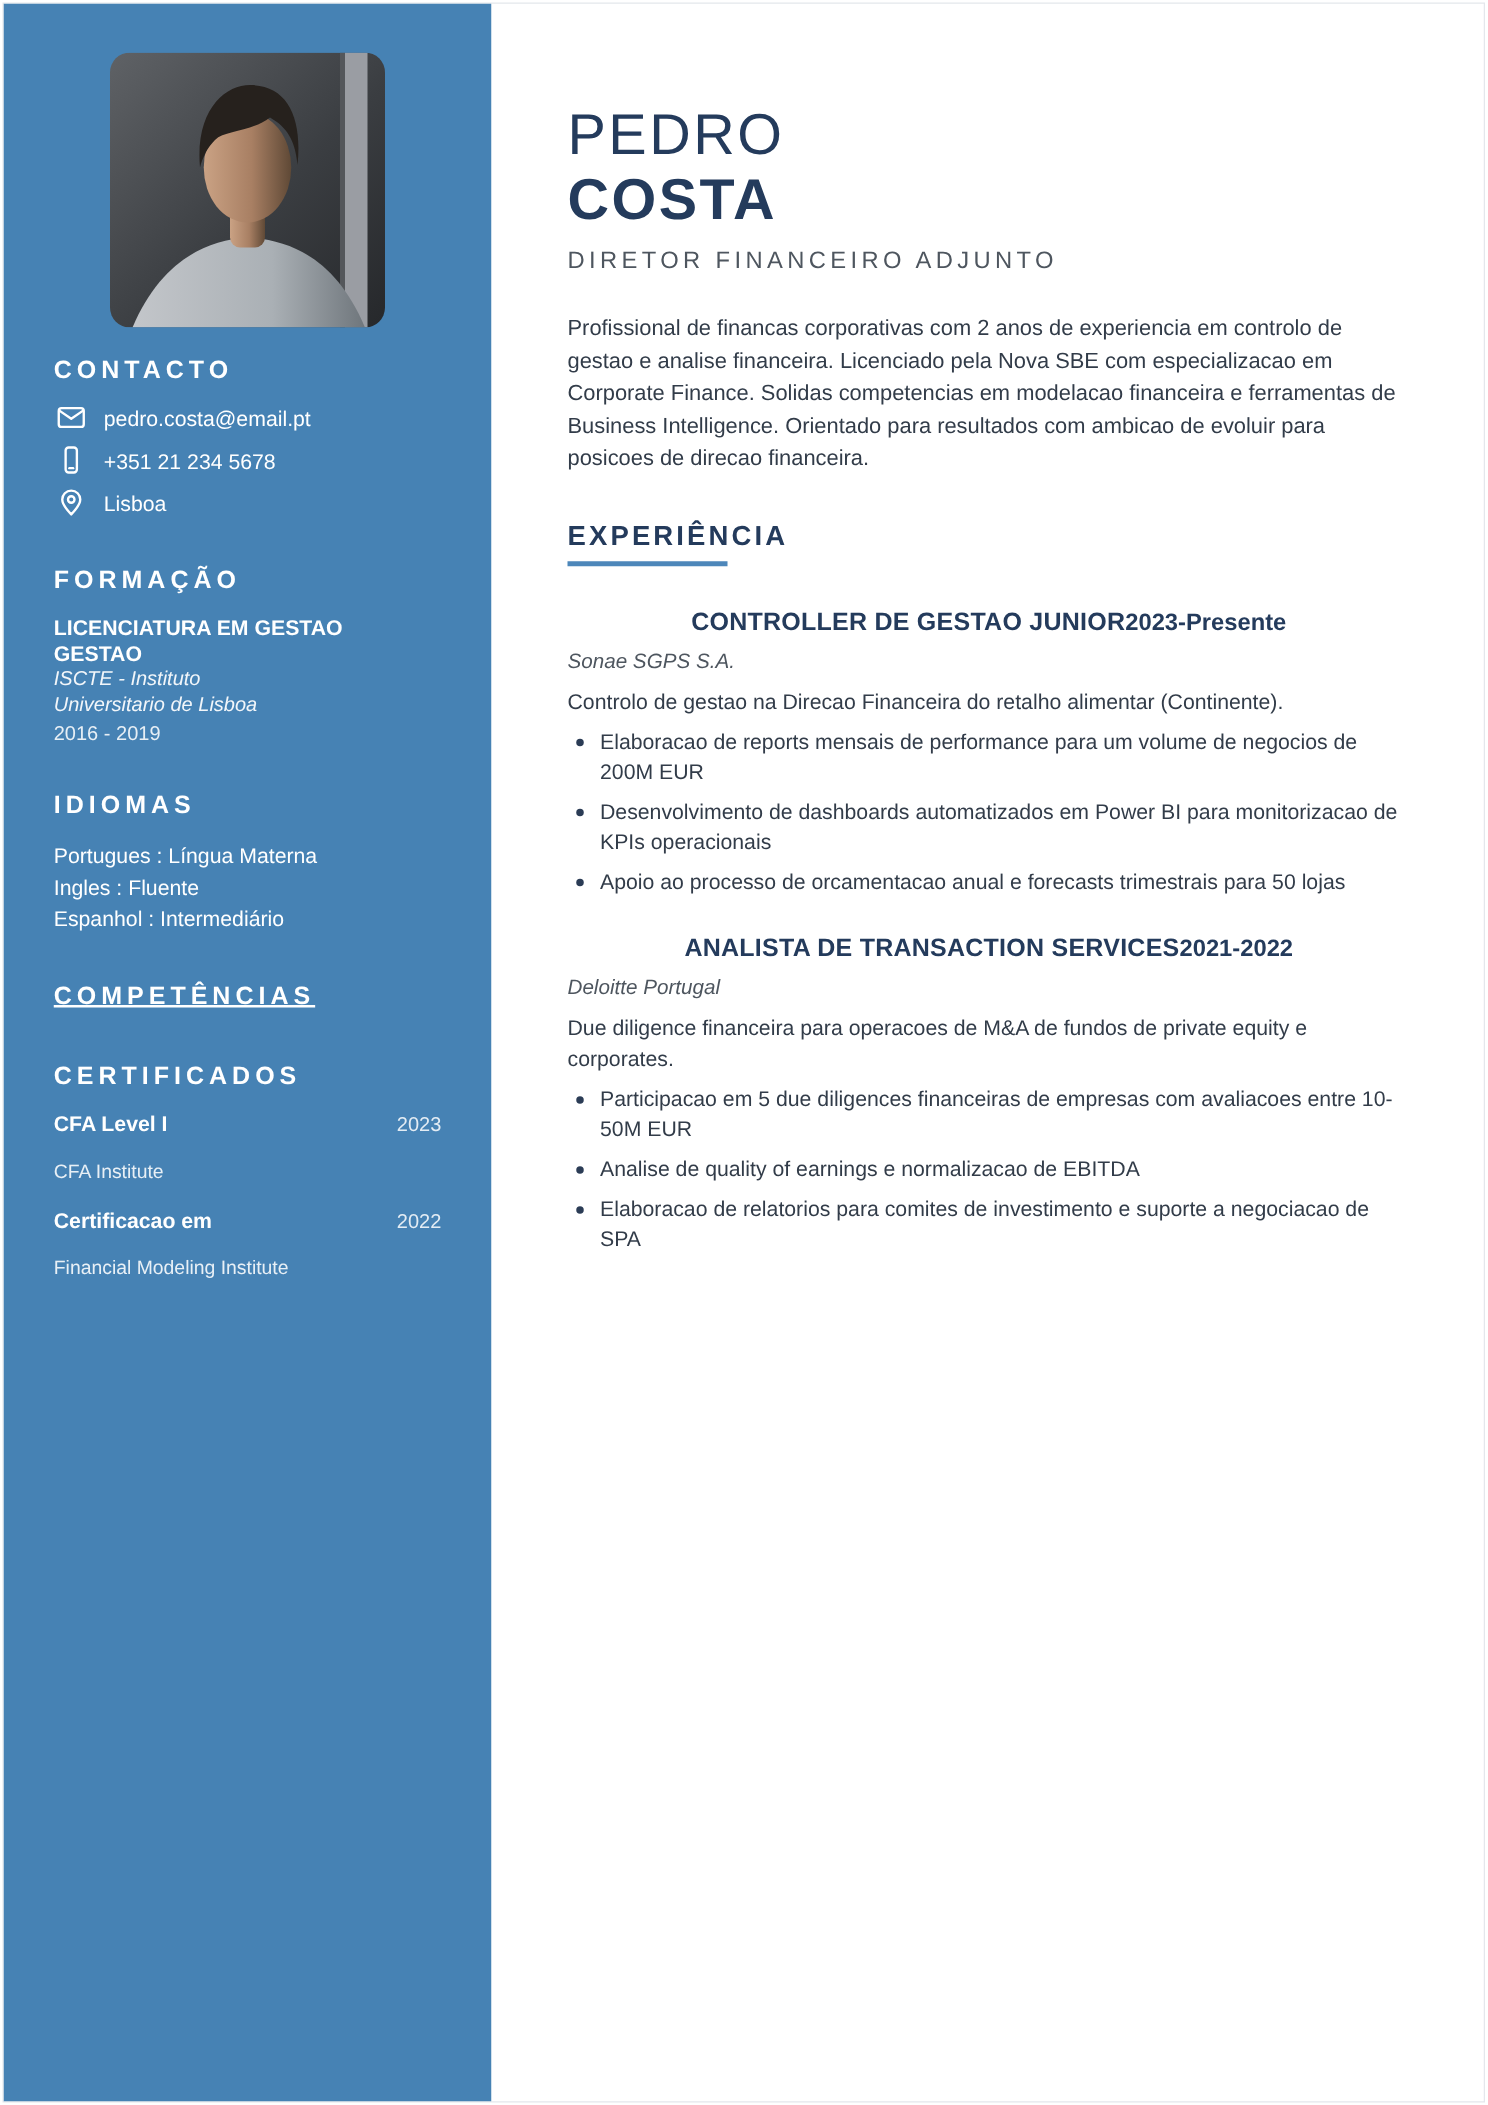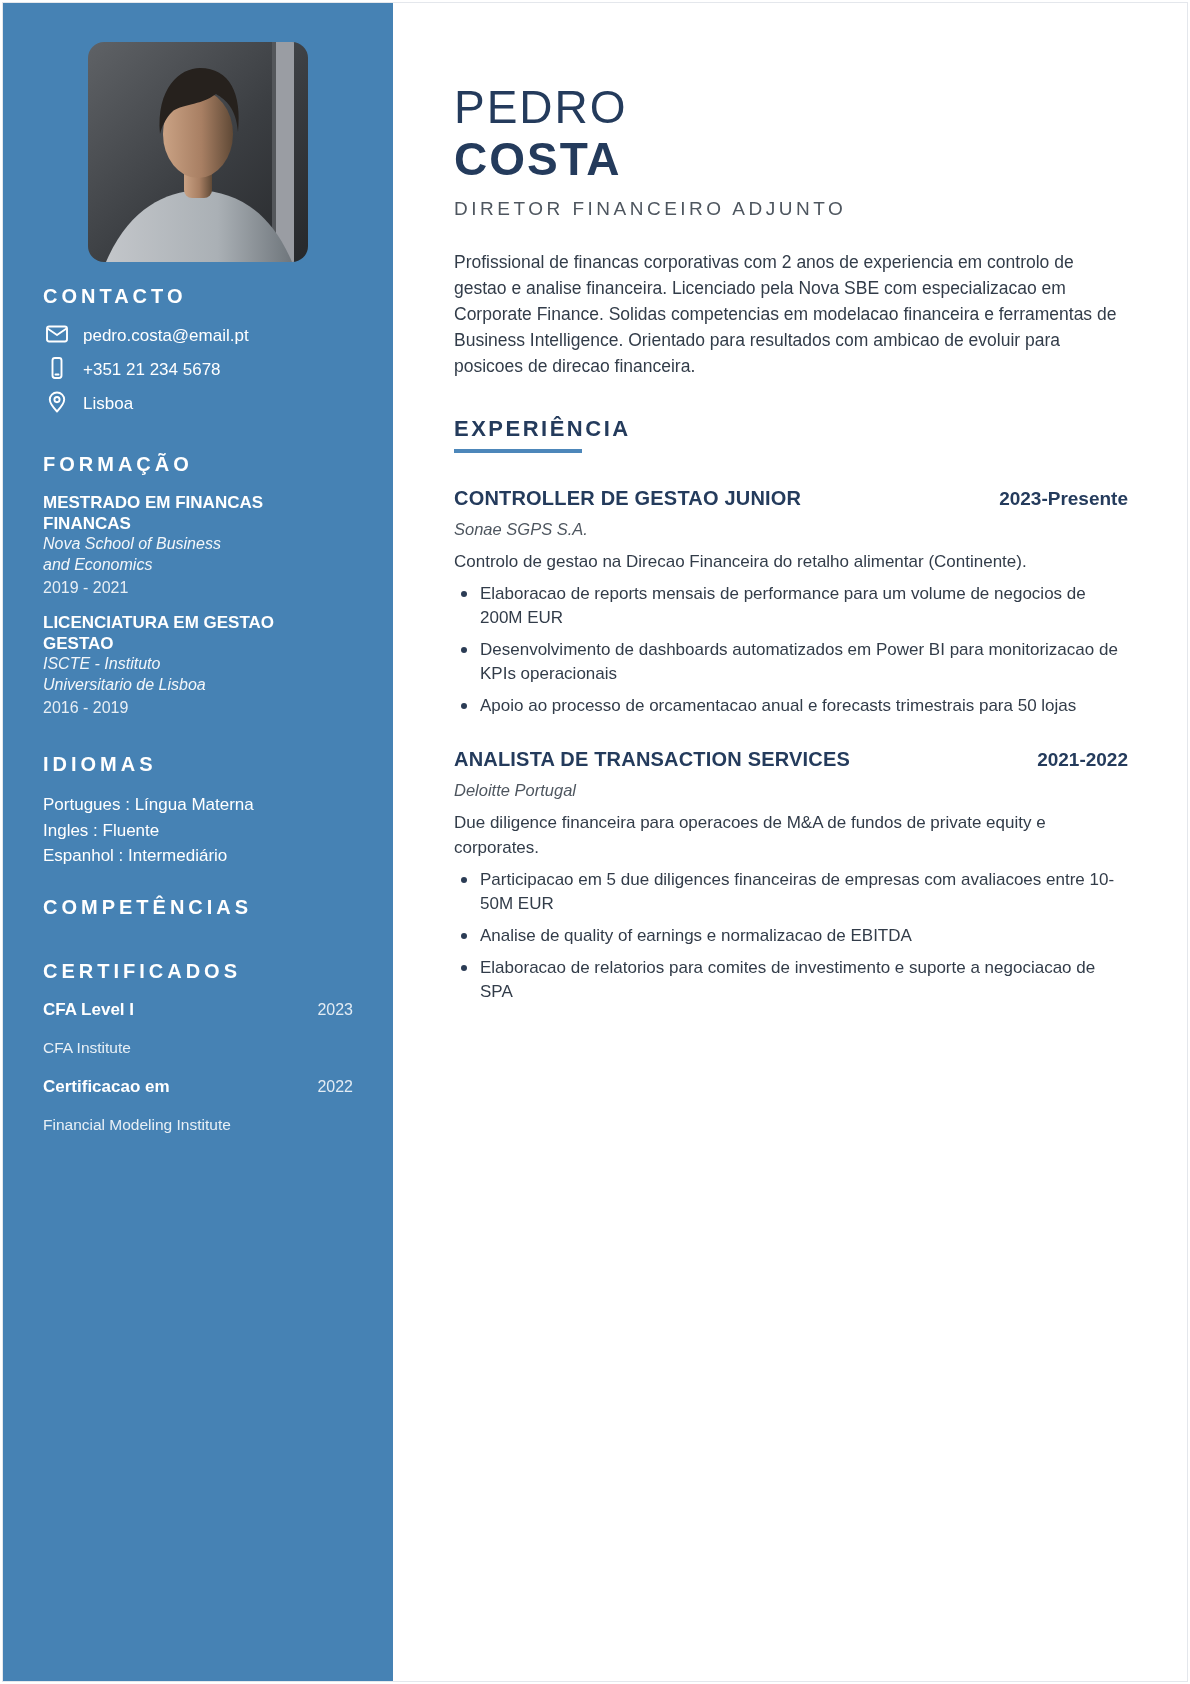--- a/index.html
+++ b/index.html
@@ -36,21 +36,21 @@
   .edu-items { margin-top:16px; }
   .edu-item { margin-bottom:14px; }
   .edu-degree { font-size:17px; font-weight:700; line-height:21px; color:#ffffff; }
   .edu-school { font-size:16px; font-style:italic; line-height:20.5px; color:rgba(255,255,255,0.93); }
   .edu-dates { margin-top:3px; font-size:16px; line-height:20px; color:rgba(255,255,255,0.87); }
 
   .lang-heading { margin-top:34px; }
   .lang-rows { margin-top:16px; }
   .lang-row { font-size:17px; line-height:25.5px; color:#ffffff; }
 
-  .skills-heading { margin-top:26px; }
+  .skills-heading { margin-top:36px;text-decoration:underline; }
   .cert-heading { margin-top:40px; }
   .cert-items { margin-top:16px; }
   .cert-item { margin-bottom:18px; }
   .cert-top { display:flex; justify-content:space-between; align-items:baseline; }
   .cert-title { font-size:17px; font-weight:700; line-height:22px; color:#ffffff; }
   .cert-year { font-size:16px; color:rgba(255,255,255,0.85); }
   .cert-issuer { margin-top:17px; font-size:15.5px; line-height:20px; color:rgba(255,255,255,0.88); }
 
   
   .main {
@@ -67,21 +67,21 @@
   .summary { margin-top:29px; font-size:17.5px; line-height:26px; color:#323c49; }
 
   .exp-heading {
     margin-top:38px; font-size:22px; font-weight:700; letter-spacing:2.5px;
     color:#243b5c; line-height:24px;
   }
   .exp-underline { margin-top:8px; width:128px; height:4px; background:#4d87ba; }
 
   .job { margin-top:34px; }
   .job + .job { margin-top:30px; }
-  .job-header { display:flex; justify-content:space-between; align-items:baseline; }
+  .job-header { display:flex; justify-content:center; align-items:baseline; }
   .job-name { font-size:20px; font-weight:700; color:#243b5c; letter-spacing:0.2px; }
   .job-dates { font-size:19px; font-weight:700; color:#243b5c; white-space:nowrap; }
   .job-company { margin-top:10px; font-size:16.5px; font-style:italic; color:#4e565f; }
   .job-desc { margin-top:10px; font-size:17px; line-height:25px; color:#323c49; }
   .job-bullets { margin-top:8px; list-style:none; }
   .job-bullets li {
     position:relative; padding-left:26px; font-size:17px; line-height:24px;
     margin-bottom:8px; color:#323c49;
   }
   .job-bullets li::before {
@@ -148,31 +148,20 @@
           <circle cx="12" cy="9.6" r="2.6"></circle>
         </svg>
         <span class="ctext">Lisboa</span>
       </div>
     </div>
 
     <div class="side-heading edu-heading">FORMAÇÃO</div>
     <div class="edu-items">
       <div class="edu-item">
         <div class="edu-degree">
-          <span style="display:block">MESTRADO EM FINANCAS</span>
-          <span style="display:block">FINANCAS</span>
-        </div>
-        <div class="edu-school">
-          <span style="display:block">Nova School of Business</span>
-          <span style="display:block">and Economics</span>
-        </div>
-        <div class="edu-dates">2019 - 2021</div>
-      </div>
-      <div class="edu-item">
-        <div class="edu-degree">
           <span style="display:block">LICENCIATURA EM GESTAO</span>
           <span style="display:block">GESTAO</span>
         </div>
         <div class="edu-school">
           <span style="display:block">ISCTE - Instituto</span>
           <span style="display:block">Universitario de Lisboa</span>
         </div>
         <div class="edu-dates">2016 - 2019</div>
       </div>
     </div>

